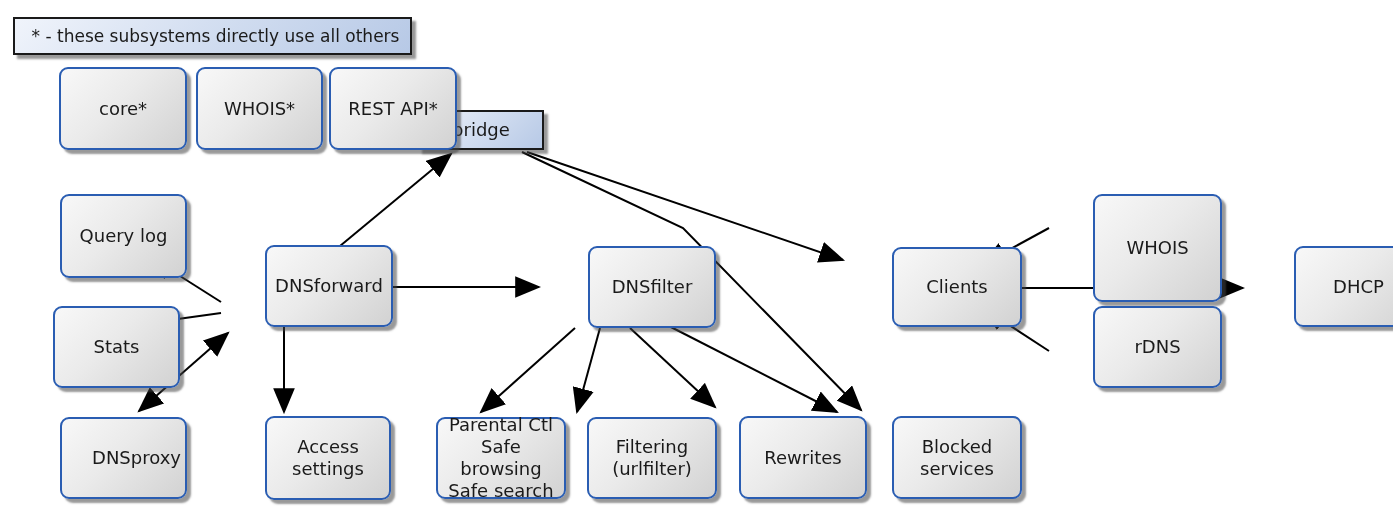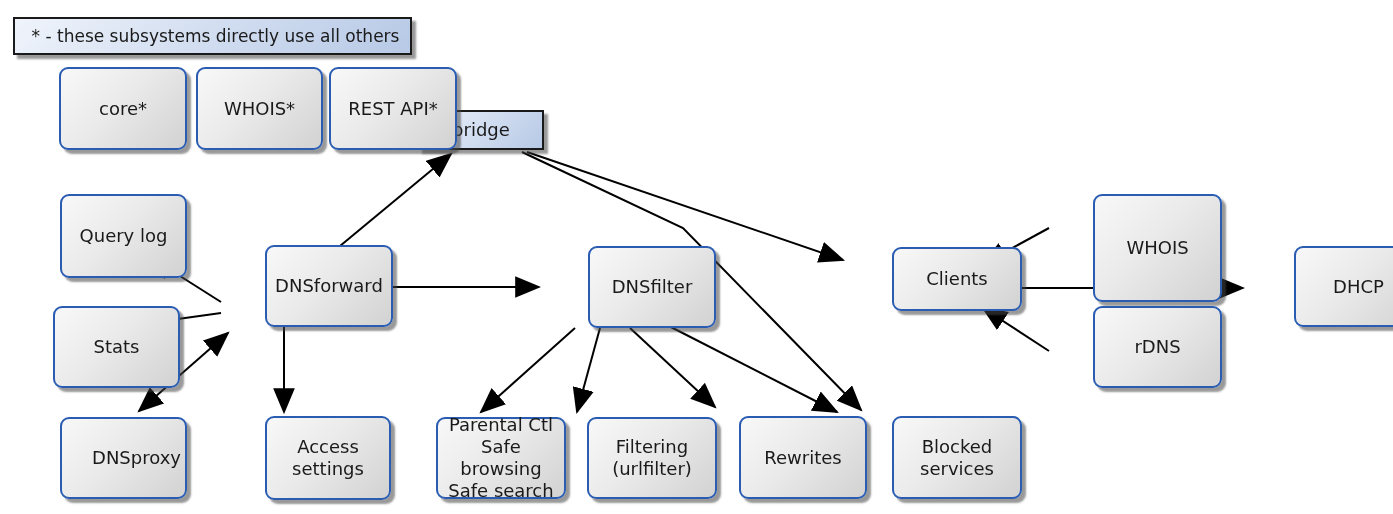--- a/index.html
+++ b/index.html
@@ -142,21 +142,21 @@
         <span class="node-label">Filtering
 (urlfilter)</span>
       </div>
       <div class="node std" style="left: 695px; top: 416px; width: 128px; height: 83px;">
         <span class="node-label">Rewrites</span>
       </div>
       <div class="node std" style="left: 848px; top: 416px; width: 130px; height: 83px;">
         <span class="node-label">Blocked
 services</span>
       </div>
-      <div class="node std" style="left: 848px; top: 247px; width: 130px; height: 64px;">
+      <div class="node std" style="left: 848px; top: 247px; width: 130px; height: 80px;">
         <span class="node-label">Clients</span>
       </div>
       <div class="node std" style="left: 1049px; top: 194px; width: 129px; height: 108px;">
         <span class="node-label">WHOIS</span>
       </div>
       <div class="node std" style="left: 1049px; top: 306px; width: 129px; height: 82px;">
         <span class="node-label">rDNS</span>
       </div>
       <div class="node std" style="left: 1250px; top: 246px; width: 129px; height: 81px; align-items: center;">
         <span class="node-label">DHCP</span>

